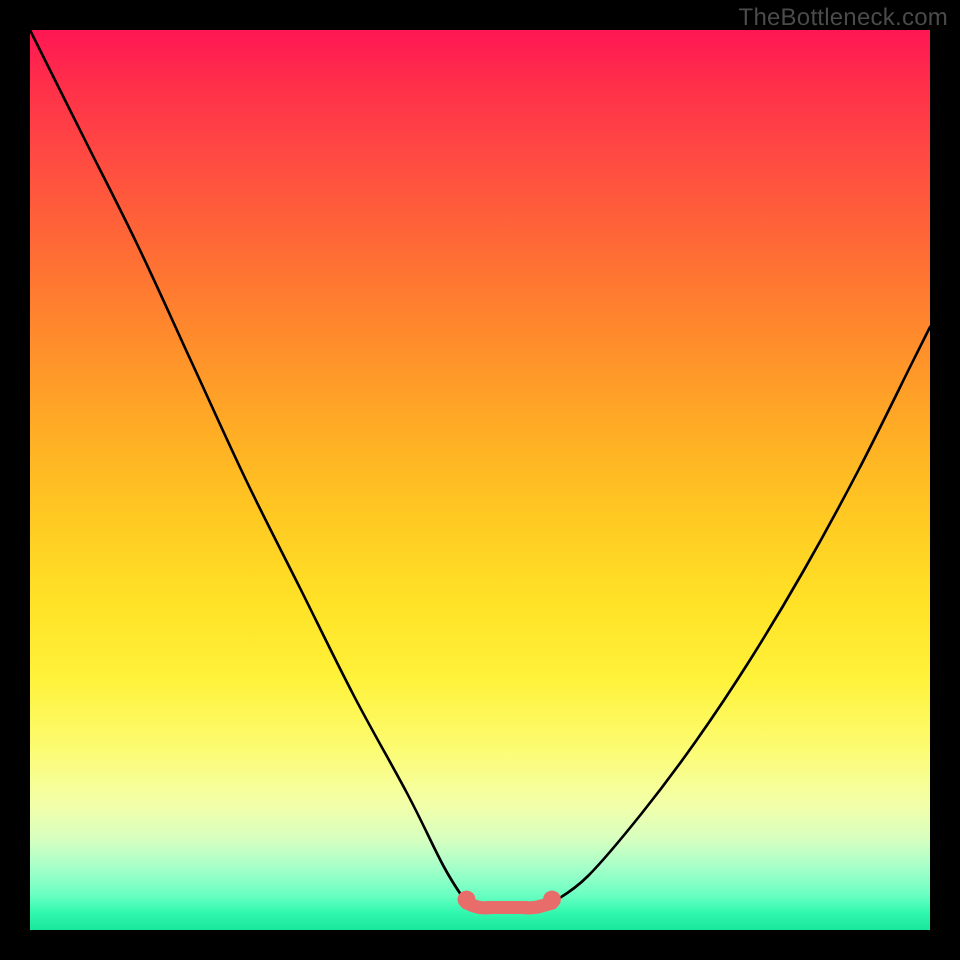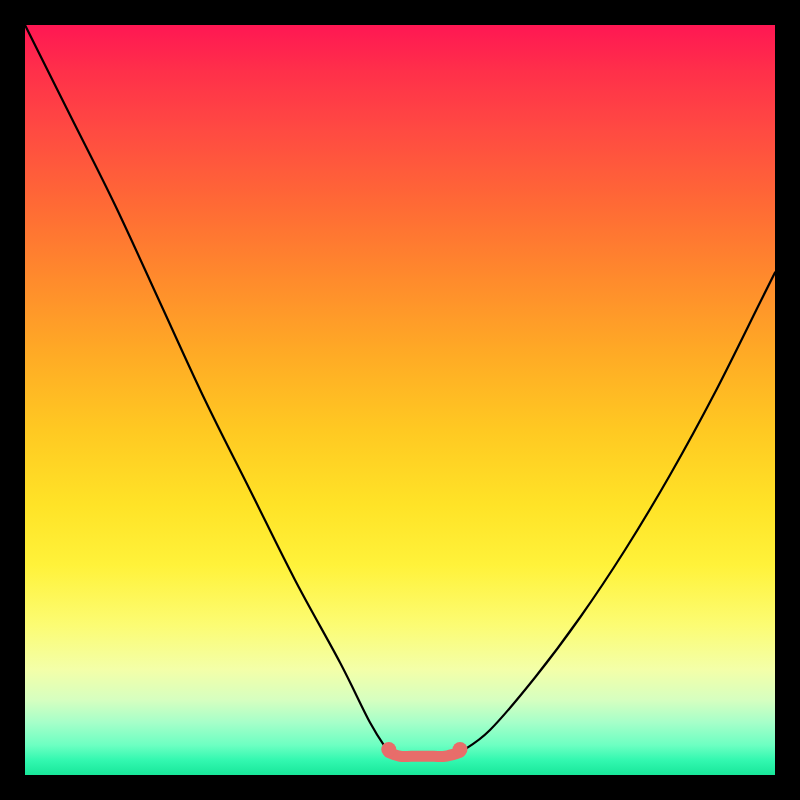--- a/index.html
+++ b/index.html
@@ -75,13 +75,14 @@
       <g id="svg-right">
           <path d="M 434.99999999999994 727.5 C 440.4 723.45, 451.5 718.5, 465 705 C 478.5 691.5, 493.80000000000007 672.75, 510.00000000000006 652.5 C 526.2 632.25, 538.8 615.45, 555 592.5 C 571.2 569.55, 583.8 550.65, 600 525 C 616.2 499.35, 628.8 478.35, 645 450 C 661.2 421.65, 673.8 398.55, 690 367.5 C 706.2 336.45, 724.2 299.1, 735 277.5 C 745.8 255.89999999999998, 747.3 252.89999999999995, 750 247.49999999999994" fill="none" stroke="#000000" stroke-width="2.2" stroke-linecap="round"></path>
         </g>
       <g id="svg-flat">
           <path d="M 363.75 727.5 C 365.775 728.175, 370.95 730.575, 375 731.25 C 379.05 731.925, 382.2 731.25, 386.25 731.25 C 390.3 731.25, 393.45 731.25, 397.5 731.25 C 401.55 731.25, 404.70000000000005 731.25, 408.75000000000006 731.25 C 412.80000000000007 731.25, 415.2750000000001 731.925, 420.00000000000006 731.25 C 424.725 730.575, 432.29999999999995 728.175, 434.99999999999994 727.5" fill="none" stroke="#e86d6a" stroke-width="11" stroke-linecap="round" stroke-linejoin="round"></path>
           <circle cx="363.75" cy="724.5" r="7.5" fill="#e86d6a"></circle>
           <circle cx="434.99999999999994" cy="724.5" r="7.5" fill="#e86d6a"></circle>
         </g>
     </svg>
   </div>
+  <div class="watermark">TheBottleneck.com</div>
 </div>
 
 </body></html>

